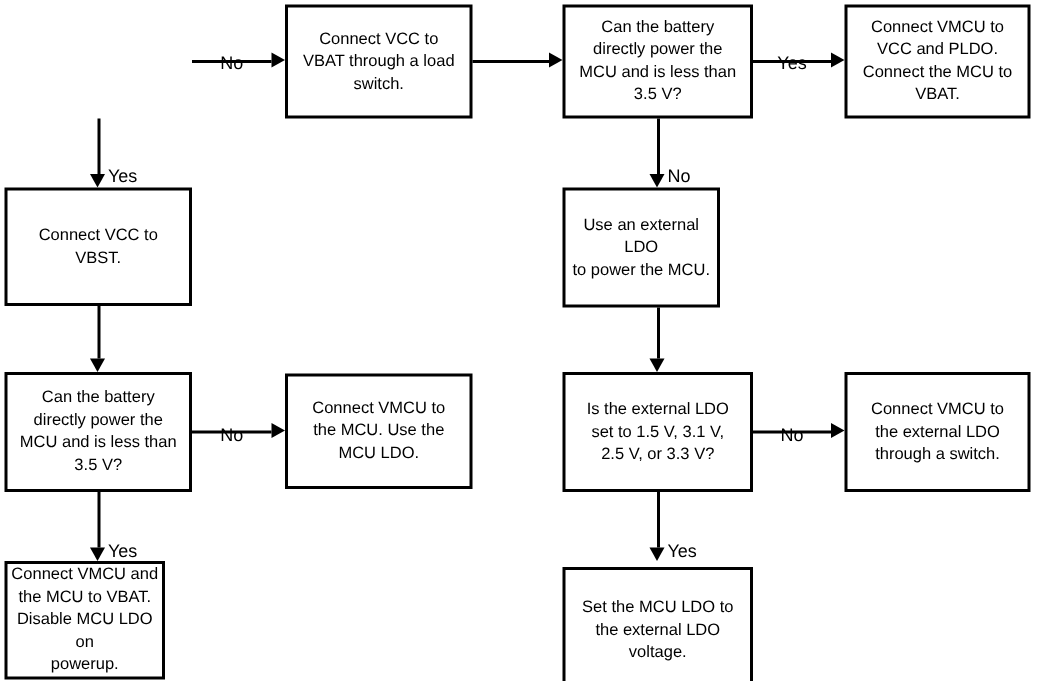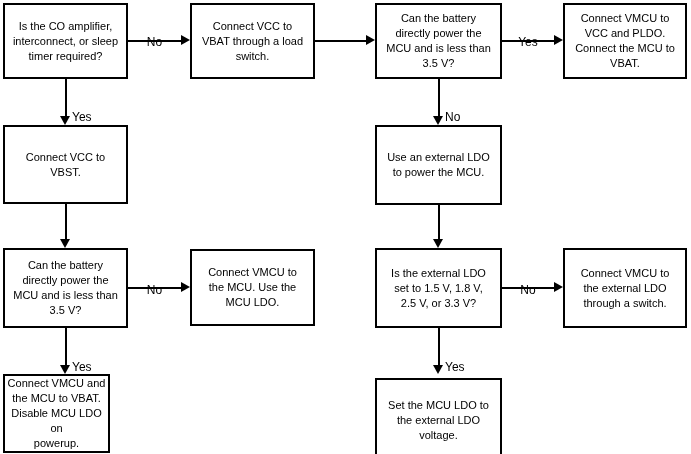--- a/index.html
+++ b/index.html
@@ -43,25 +43,20 @@
     border-top: 9px solid var(--ln, #000000);
   }
   .lbl { position: absolute; font-size: 12px; line-height: 14px; margin-top: 20px; }
   .c { text-align: center; }
 </style>
 </head>
 <body>
 
 <div id="canvas" style="--bg: #ffffff; --ln: #000000; --txt: #000000;">
 
-  <div class="box" style="left:3px;top:3px;width:125px;height:76px">
-    <span class="t">Is the CO amplifier,
-interconnect, or sleep
-timer required?</span>
-  </div>
   <div class="box" style="left:190px;top:3px;width:125px;height:76px">
     <span class="t">Connect VCC to
 VBAT through a load
 switch.</span>
   </div>
   <div class="box" style="left:375px;top:3px;width:127px;height:76px">
     <span class="t">Can the battery
 directly power the
 MCU and is less than
 3.5 V?</span>
@@ -70,39 +65,39 @@
     <span class="t">Connect VMCU to
 VCC and PLDO.
 Connect the MCU to
 VBAT.</span>
   </div>
 
   <div class="box" style="left:3px;top:125px;width:125px;height:79px">
     <span class="t">Connect VCC to
 VBST.</span>
   </div>
-  <div class="box" style="left:375px;top:125px;width:127px;height:80px">
+  <div class="box" style="left:375px;top:125px;width:105px;height:80px">
     <span class="t">Use an external LDO
 to power the MCU.</span>
   </div>
 
   <div class="box" style="left:3px;top:248px;width:125px;height:80px">
     <span class="t">Can the battery
 directly power the
 MCU and is less than
 3.5 V?</span>
   </div>
   <div class="box" style="left:190px;top:249px;width:125px;height:77px">
     <span class="t">Connect VMCU to
 the MCU. Use the
 MCU LDO.</span>
   </div>
   <div class="box" style="left:375px;top:248px;width:127px;height:80px">
     <span class="t">Is the external LDO
-set to 1.5 V, 1.8 V,
+set to 1.5 V, 3.1 V,
 2.5 V, or 3.3 V?</span>
   </div>
   <div class="box" style="left:563px;top:248px;width:124px;height:80px">
     <span class="t">Connect VMCU to
 the external LDO
 through a switch.</span>
   </div>
 
   <div class="box" style="left:3px;top:374px;width:107px;height:79px">
     <span class="t">Connect VMCU and

